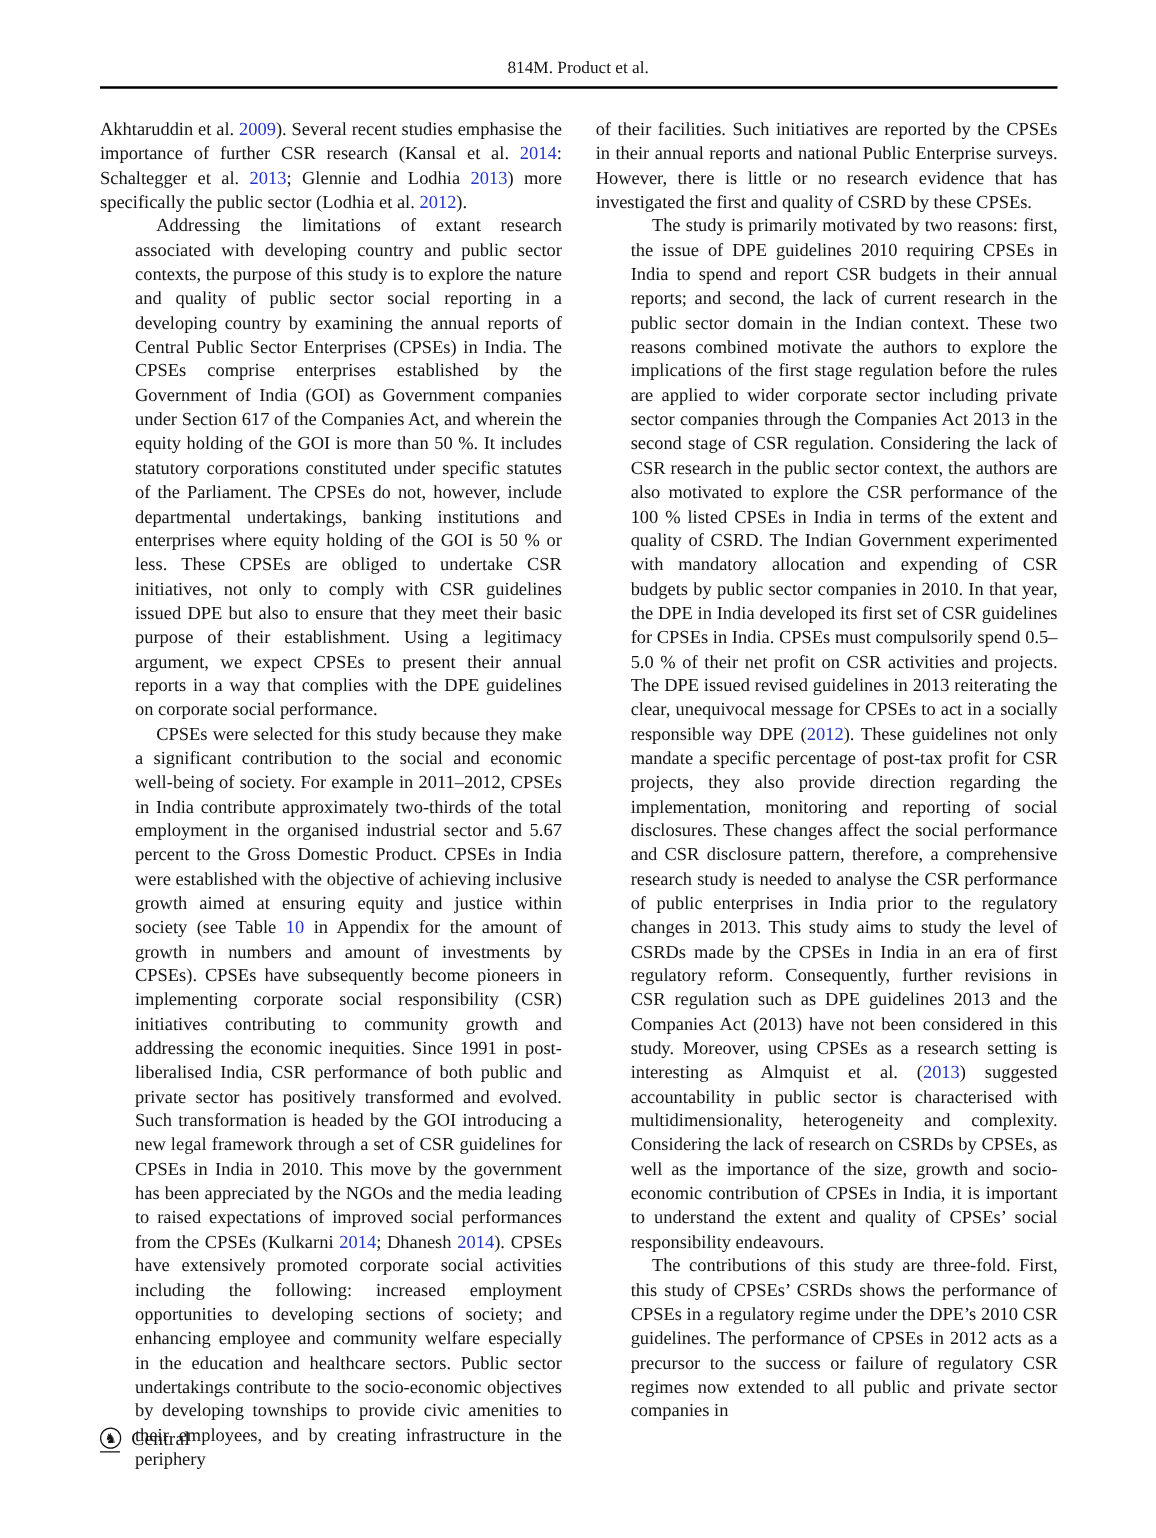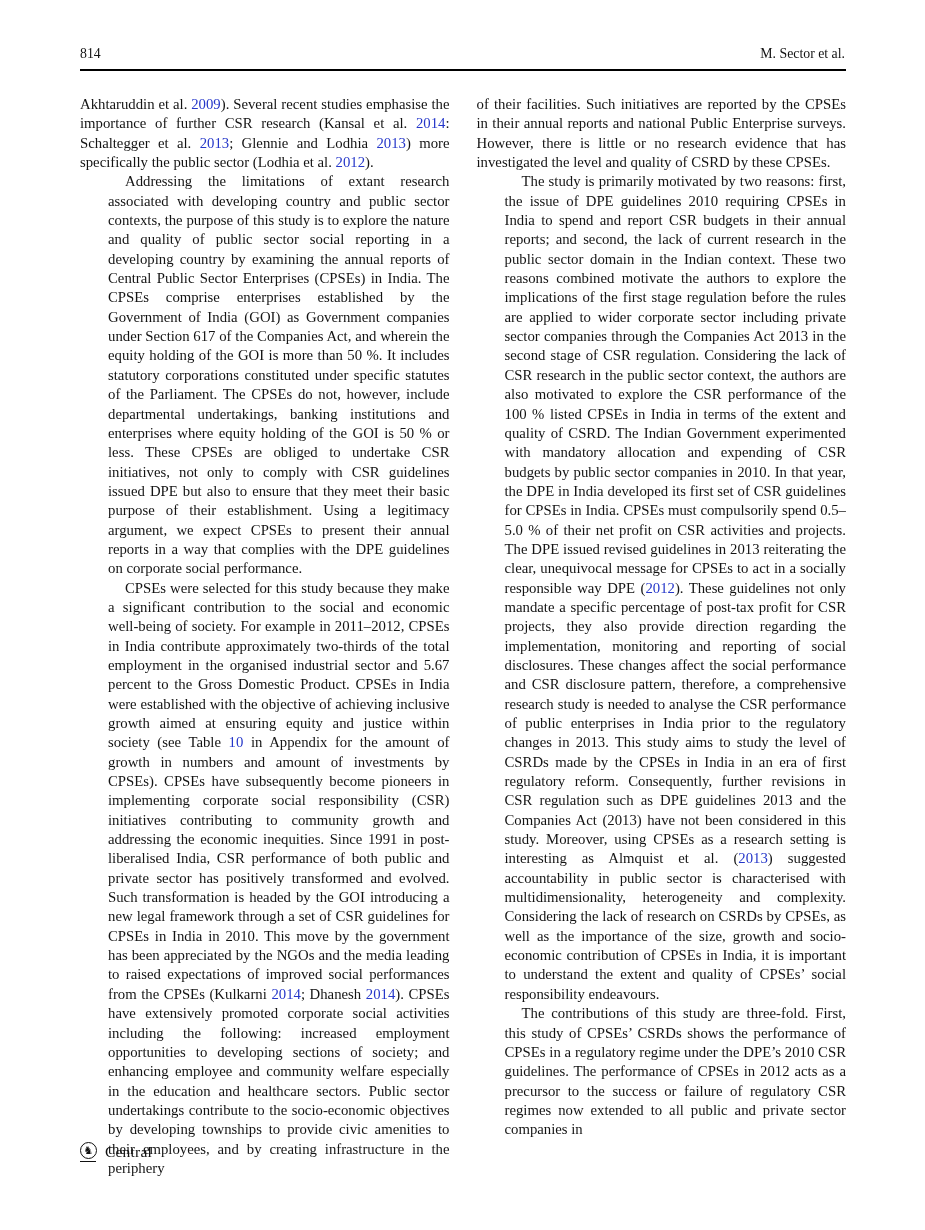--- a/index.html
+++ b/index.html
@@ -14,21 +14,21 @@
     overflow: hidden;
   }
   .content {
     position: absolute;
     left: 80px;
     top: 46px;
     width: 766px;
   }
   .running-head {
     display: flex;
-    justify-content: space-between;
+    justify-content: center;
     align-items: baseline;
     font-size: 13.8px;
     padding: 0 1px 7px 0;
   }
   .head-rule {
     border: none;
     border-top: 2.2px solid #000;
     margin: 0 0 0 0;
   }
   .body-cols {
@@ -93,32 +93,32 @@
   }
 </style>
 </head>
 <body>
 
 <div class="page">
   <div class="content">
 
     <div class="running-head">
       <span>814</span>
-      <span>M. Sector et al.</span>
+      <span>M. Product et al.</span>
     </div>
     <hr class="head-rule">
 
     <div class="body-cols">
       <div class="col">
           <p class="para"><span>Akhtaruddin et al. </span><span class="cite-link">2009</span><span>). Several recent studies emphasise the importance of further CSR research (Kansal et al. </span><span class="cite-link">2014</span><span>: Schaltegger et al. </span><span class="cite-link">2013</span><span>; Glennie and Lodhia </span><span class="cite-link">2013</span><span>) more specifically the public sector (Lodhia et al. </span><span class="cite-link">2012</span><span>).</span></p>
           <p class="para indent"><span>Addressing the limitations of extant research associated with developing country and public sector contexts, the purpose of this study is to explore the nature and quality of public sector social reporting in a developing country by examining the annual reports of Central Public Sector Enterprises (CPSEs) in India. The CPSEs comprise enterprises established by the Government of India (GOI) as Government companies under Section 617 of the Companies Act, and wherein the equity holding of the GOI is more than 50 %. It includes statutory corporations constituted under specific statutes of the Parliament. The CPSEs do not, however, include departmental undertakings, banking institutions and enterprises where equity holding of the GOI is 50 % or less. These CPSEs are obliged to undertake CSR initiatives, not only to comply with CSR guidelines issued DPE but also to ensure that they meet their basic purpose of their establishment. Using a legitimacy argument, we expect CPSEs to present their annual reports in a way that complies with the DPE guidelines on corporate social performance.</span></p>
           <p class="para indent"><span>CPSEs were selected for this study because they make a significant contribution to the social and economic well-being of society. For example in 2011–2012, CPSEs in India contribute approximately two-thirds of the total employment in the organised industrial sector and 5.67 percent to the Gross Domestic Product. CPSEs in India were established with the objective of achieving inclusive growth aimed at ensuring equity and justice within society (see Table </span><span class="cite-link">10</span><span> in Appendix for the amount of growth in numbers and amount of investments by CPSEs). CPSEs have subsequently become pioneers in implementing corporate social responsibility (CSR) initiatives contributing to community growth and addressing the economic inequities. Since 1991 in post-liberalised India, CSR performance of both public and private sector has positively transformed and evolved. Such transformation is headed by the GOI introducing a new legal framework through a set of CSR guidelines for CPSEs in India in 2010. This move by the government has been appreciated by the NGOs and the media leading to raised expectations of improved social performances from the CPSEs (Kulkarni </span><span class="cite-link">2014</span><span>; Dhanesh </span><span class="cite-link">2014</span><span>). CPSEs have extensively promoted corporate social activities including the following: increased employment opportunities to developing sections of society; and enhancing employee and community welfare especially in the education and healthcare sectors. Public sector undertakings contribute to the socio-economic objectives by developing townships to provide civic amenities to their employees, and by creating infrastructure in the periphery</span></p>
         </div>
       <div class="col">
-          <p class="para"><span>of their facilities. Such initiatives are reported by the CPSEs in their annual reports and national Public Enterprise surveys. However, there is little or no research evidence that has investigated the level and quality of CSRD by these CPSEs.</span></p>
+          <p class="para"><span>of their facilities. Such initiatives are reported by the CPSEs in their annual reports and national Public Enterprise surveys. However, there is little or no research evidence that has investigated the first and quality of CSRD by these CPSEs.</span></p>
           <p class="para indent"><span>The study is primarily motivated by two reasons: first, the issue of DPE guidelines 2010 requiring CPSEs in India to spend and report CSR budgets in their annual reports; and second, the lack of current research in the public sector domain in the Indian context. These two reasons combined motivate the authors to explore the implications of the first stage regulation before the rules are applied to wider corporate sector including private sector companies through the Companies Act 2013 in the second stage of CSR regulation. Considering the lack of CSR research in the public sector context, the authors are also motivated to explore the CSR performance of the 100 % listed CPSEs in India in terms of the extent and quality of CSRD. The Indian Government experimented with mandatory allocation and expending of CSR budgets by public sector companies in 2010. In that year, the DPE in India developed its first set of CSR guidelines for CPSEs in India. CPSEs must compulsorily spend 0.5–5.0 % of their net profit on CSR activities and projects. The DPE issued revised guidelines in 2013 reiterating the clear, unequivocal message for CPSEs to act in a socially responsible way DPE (</span><span class="cite-link">2012</span><span>). These guidelines not only mandate a specific percentage of post-tax profit for CSR projects, they also provide direction regarding the implementation, monitoring and reporting of social disclosures. These changes affect the social performance and CSR disclosure pattern, therefore, a comprehensive research study is needed to analyse the CSR performance of public enterprises in India prior to the regulatory changes in 2013. This study aims to study the level of CSRDs made by the CPSEs in India in an era of first regulatory reform. Consequently, further revisions in CSR regulation such as DPE guidelines 2013 and the Companies Act (2013) have not been considered in this study. Moreover, using CPSEs as a research setting is interesting as Almquist et al. (</span><span class="cite-link">2013</span><span>) suggested accountability in public sector is characterised with multidimensionality, heterogeneity and complexity. Considering the lack of research on CSRDs by CPSEs, as well as the importance of the size, growth and socio-economic contribution of CPSEs in India, it is important to understand the extent and quality of CPSEs’ social responsibility endeavours.</span></p>
           <p class="para indent"><span>The contributions of this study are three-fold. First, this study of CPSEs’ CSRDs shows the performance of CPSEs in a regulatory regime under the DPE’s 2010 CSR guidelines. The performance of CPSEs in 2012 acts as a precursor to the success or failure of regulatory CSR regimes now extended to all public and private sector companies in</span></p>
         </div>
     </div>
 
   </div>
 
   <div class="footer">
     <span class="springer-mark">
       <span class="springer-circle">♞</span>

